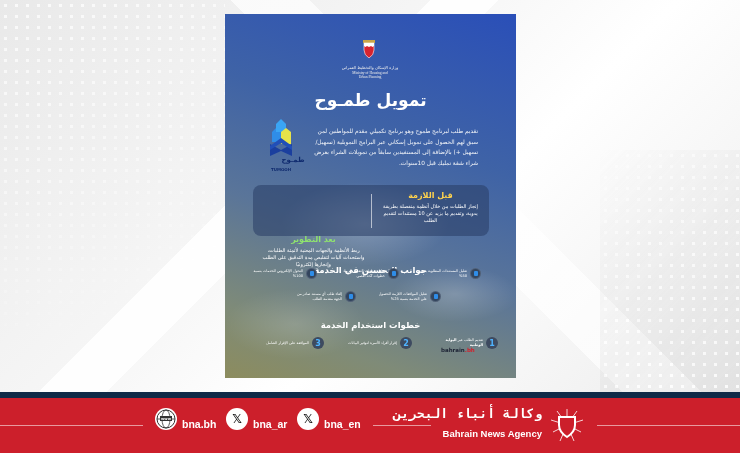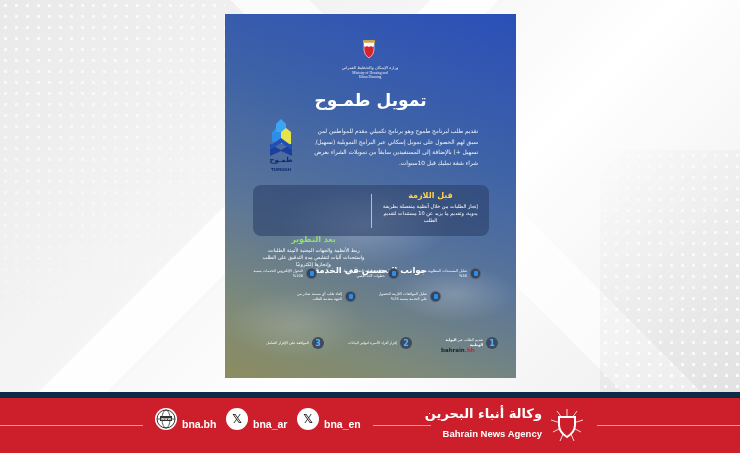--- a/index.html
+++ b/index.html
@@ -56,21 +56,21 @@
     position: absolute; left: 110px; top: 57px; width: 70px; text-align: center;
     font-family: "Liberation Serif", serif; font-size: 3.6px; line-height: 4.2px; color: #eee;
   }
   .title {
     position: absolute; left: 0; top: 76px; width: 291px; text-align: center;
     font-family: "DejaVu Sans", sans-serif; font-weight: bold; font-size: 17px; direction: rtl;
   }
   .logo {
     position: absolute; left: 43px; top: 104px; width: 26px; height: 60px;
   }
-  .logo-ar { position: absolute; left: 0; top: 38px; width: 26px; text-align: center; font-size: 7px; color: #0f2a6e; font-weight: bold; }
+  .logo-ar { position: absolute; left: 12px; top: 38px; width: 26px; text-align: center; font-size: 7px; color: #0f2a6e; font-weight: bold; }
   .logo-en { position: absolute; left: 0; top: 49px; width: 26px; text-align: center; font-size: 4px; color: #0f2a6e; font-weight: bold; }
   .intro {
     position: absolute; left: 83px; top: 112px; width: 170px;
     direction: rtl; text-align: right; font-size: 5.8px; line-height: 10.7px; color: #f2f4f8;
   }
 
   
   .compare {
     position: absolute; left: 28px; top: 171px; width: 236px; height: 51px;
     background: rgba(40,60,100,0.55); border-radius: 8px;
@@ -114,21 +114,21 @@
   .red { position: absolute; left: 0; top: 398px; width: 740px; height: 55px; background: #cc1f2b; }
   .line { position: absolute; height: 1px; background: rgba(255,255,255,.55); top: 425px; }
   .social { position: absolute; top: 408px; display: flex; align-items: flex-end; gap: 5px; }
   .social .circ {
     width: 22px; height: 22px; border-radius: 50%; background: #fff;
     display: flex; align-items: center; justify-content: center;
     color: #111; font-family: "DejaVu Sans", sans-serif; font-weight: bold; font-size: 12px;
   }
   .social .lbl { color: #fff; font-family: "Liberation Sans", sans-serif; font-weight: bold; font-size: 10.5px; }
   .bna { position: absolute; left: 432px; top: 406px; width: 152px; height: 40px; }
-  .bna-ar { position: absolute; right: 42px; top: 0px; color: #fff; font-weight: bold; font-size: 13px; direction: rtl; white-space: nowrap; }
+  .bna-ar { position: absolute; right: 42px; top: 0px; color: #fff; font-weight: bold; font-size: 13px; direction: rtl; white-space: nowrap; font-family: Liberation Mono, monospace; }
   .bna-en { position: absolute; right: 42px; top: 22px; color: #fff; font-family: "Liberation Sans", sans-serif; font-weight: bold; font-size: 9.5px; white-space: nowrap; padding-left: 10px; }
   .bna-emblem { position: absolute; right: 0; top: 2px; width: 34px; height: 34px; }
 </style>
 </head>
 <body>
 
 <div class="bg">
   <div class="dots left"></div>
   <div class="dots right"></div>
 </div>
@@ -199,20 +199,21 @@
       </div>
     <div class="t">تقليل الموافقات اللازمة للحصول على الخدمة بنسبة 25%</div>
   </div>
   <div class="feat" style="left:65px; top:277px;">
     <div class="ic">
         <i></i>
       </div>
     <div class="t">إلغاء طلب أي مستند صادر من الجهة مقدمة الطلب</div>
   </div>
 
+  <div class="section-title" style="top:306px;">خطوات استخدام الخدمة</div>
 
   <div class="step" style="left:208px; top:323px;">
     <div class="num">1</div>
     <div class="t"><span>تقديم الطلب عبر </span><b>البوابة الوطنية</b></div>
   </div>
   <div class="bahrainbh"><span style="color:#1c2233">bahrain</span><span>.bh</span></div>
   <div class="step" style="left:122px; top:323px;">
     <div class="num">2</div>
     <div class="t">إقرار أفراد الأسرة لتوفير البيانات</div>
   </div>

